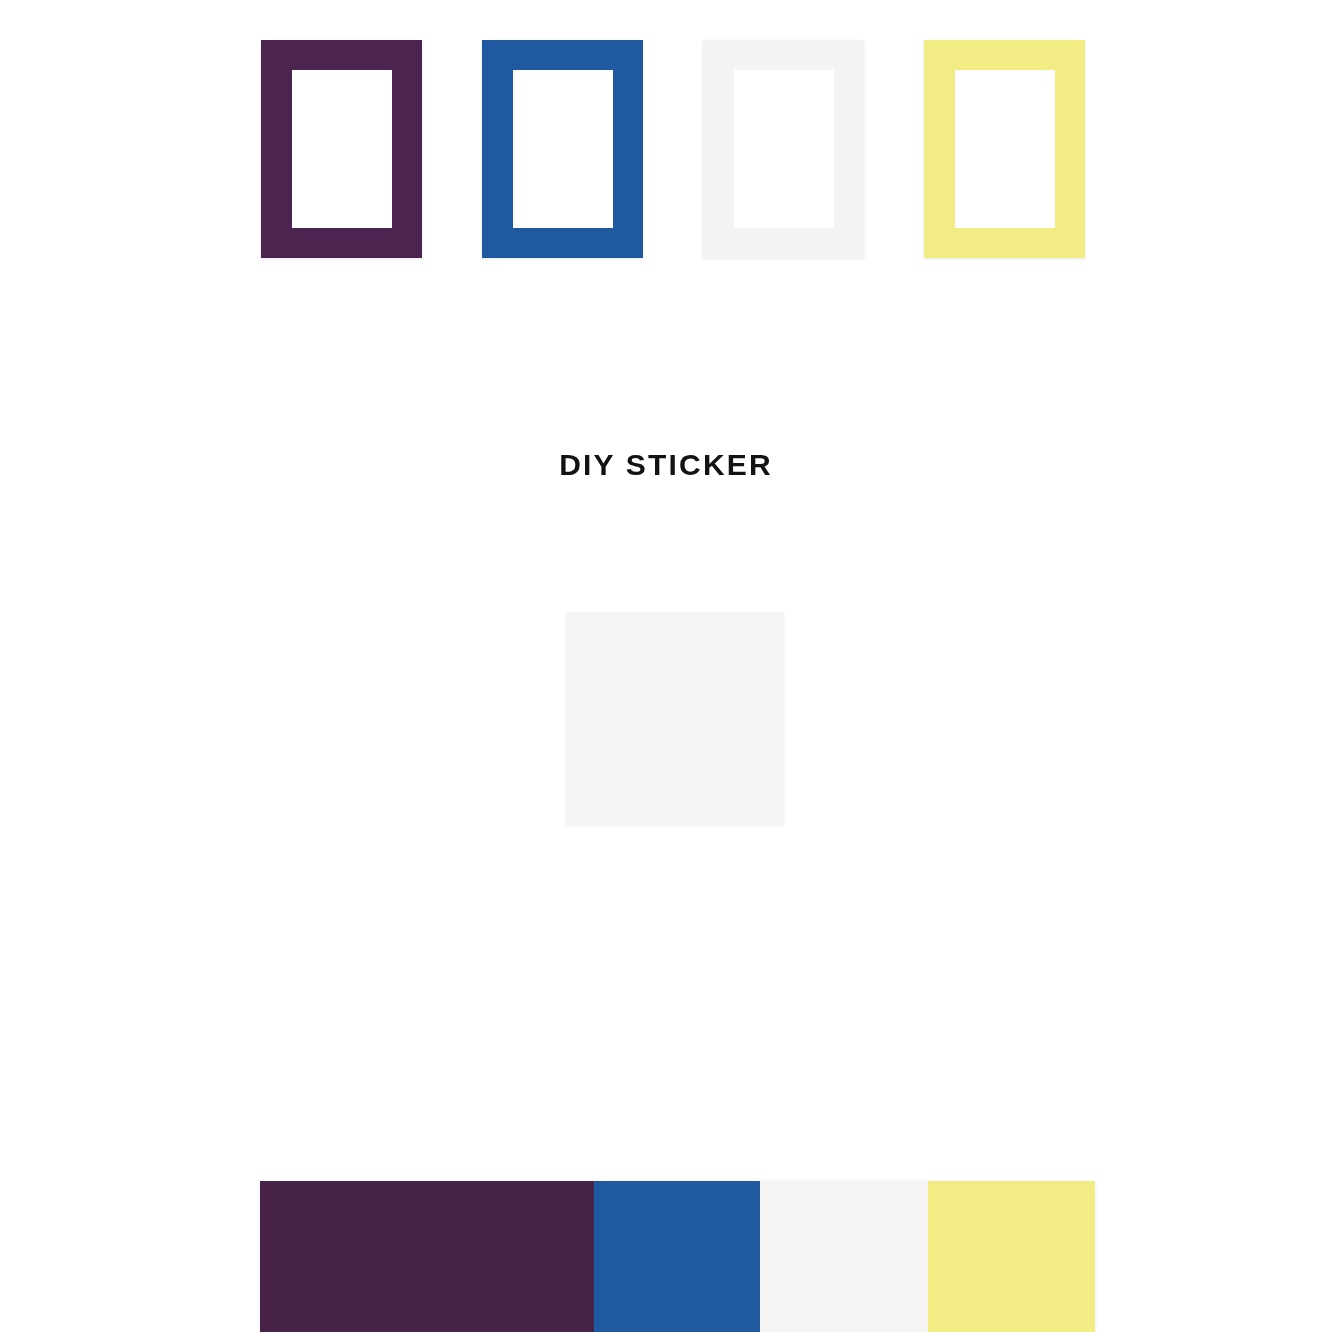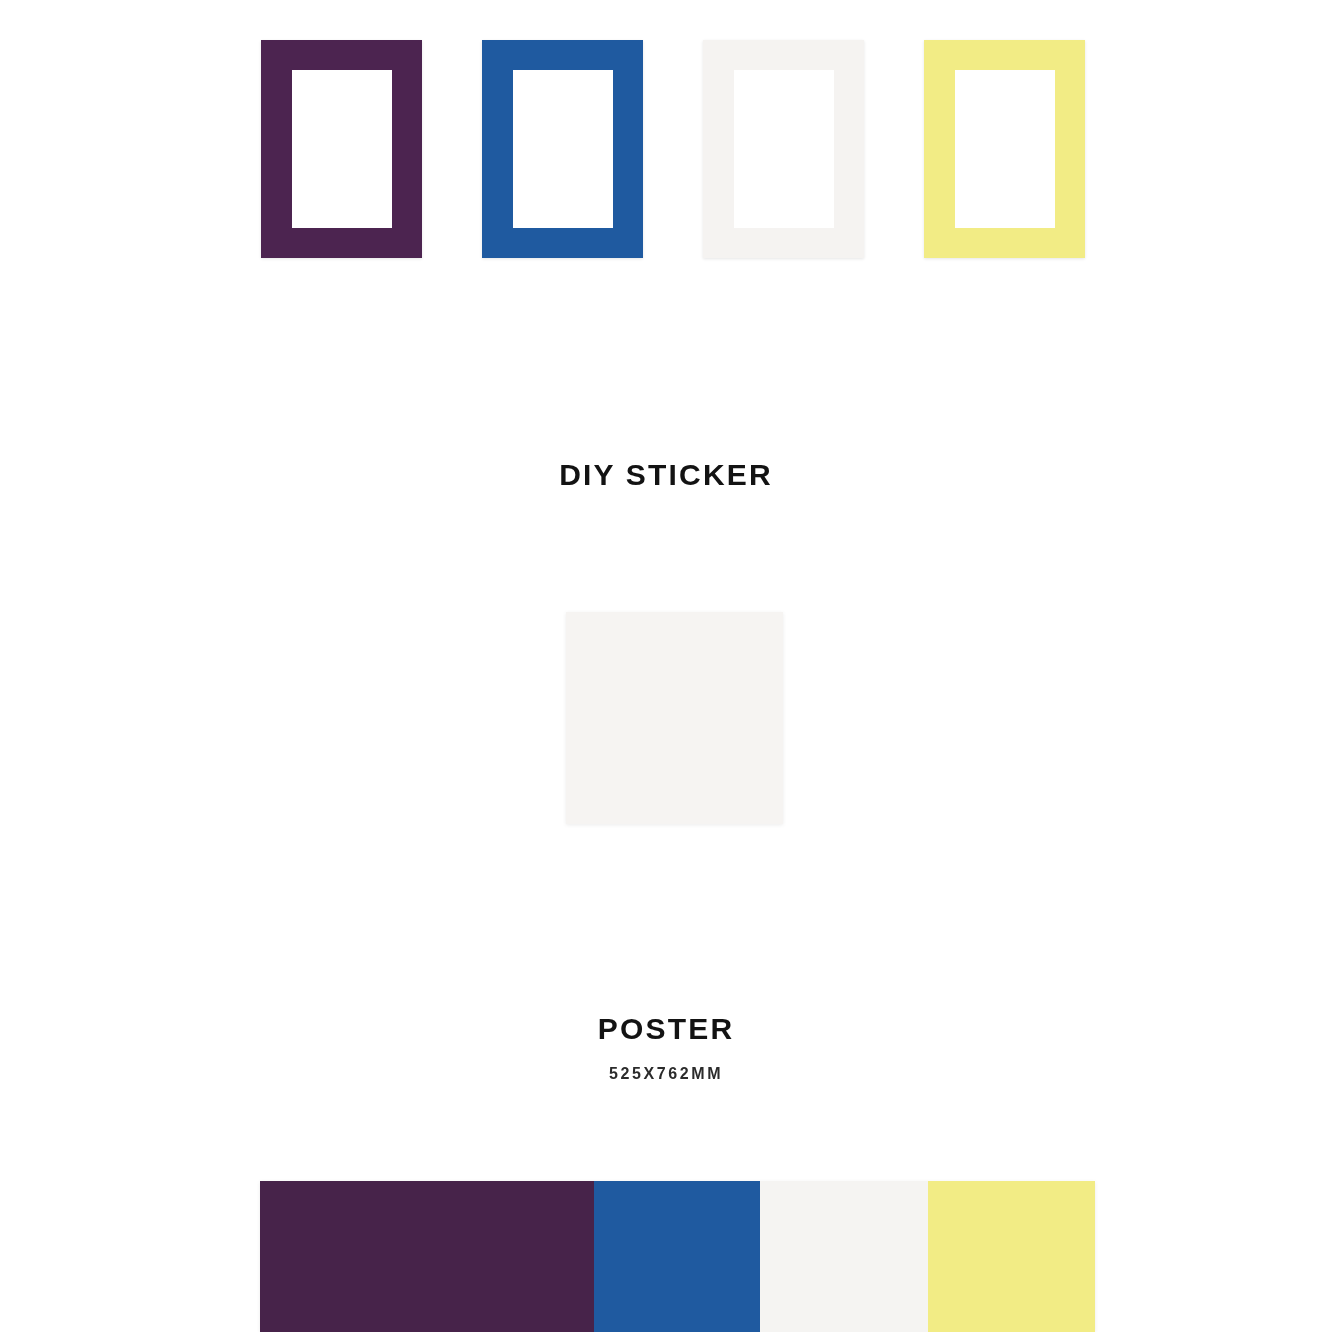--- a/index.html
+++ b/index.html
@@ -72,21 +72,21 @@
     left: 0;
     width: 1332px;
     text-align: center;
     color: #2b2b2b;
     font-weight: 700;
     font-size: 16px;
     line-height: 20px;
     letter-spacing: 2.6px;
   }
 
-  #sticker-title { top: 458px; }
+  #sticker-title { top: 448px; }
   #sticker-sub   { top: 495px; }
   #poster-title  { top: 1012px; }
   #poster-sub    { top: 1064px; }
 
   
   .sticker-square {
     position: absolute;
     left: 566px;
     top: 612px;
     width: 217px;
@@ -131,22 +131,20 @@
     <div class="frame-gap"></div>
     <div class="frame" style="background: rgb(242, 236, 133);">
       <div class="frame-window" style="background: rgb(255, 255, 255);"></div>
     </div>
   </div>
 
   <div class="section-title" id="sticker-title">DIY STICKER</div>
 
   <div class="sticker-square" style="background: rgb(246, 244, 242);"></div>
 
-  <div class="section-title" id="poster-title">POSTER</div>
-  <div class="section-sub" id="poster-sub">525X762MM</div>
 
   <div class="poster-bar">
     <div class="poster-block" style="background: rgb(71, 35, 74); width: 334px;"></div>
     <div class="poster-block" style="background: rgb(31, 90, 160); width: 166px;"></div>
     <div class="poster-block" style="background: rgb(245, 244, 242); width: 168px;"></div>
     <div class="poster-block" style="background: rgb(242, 236, 133); width: 167px;"></div>
   </div>
 
 </div>
 

